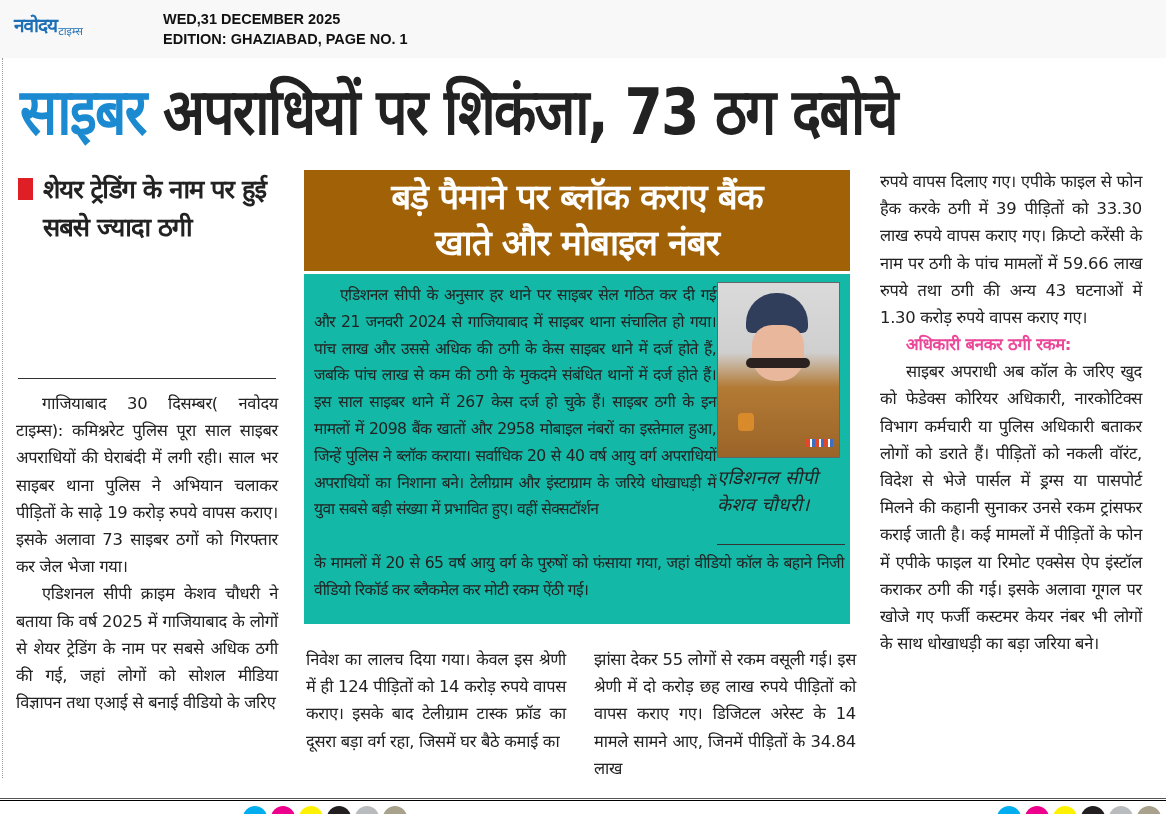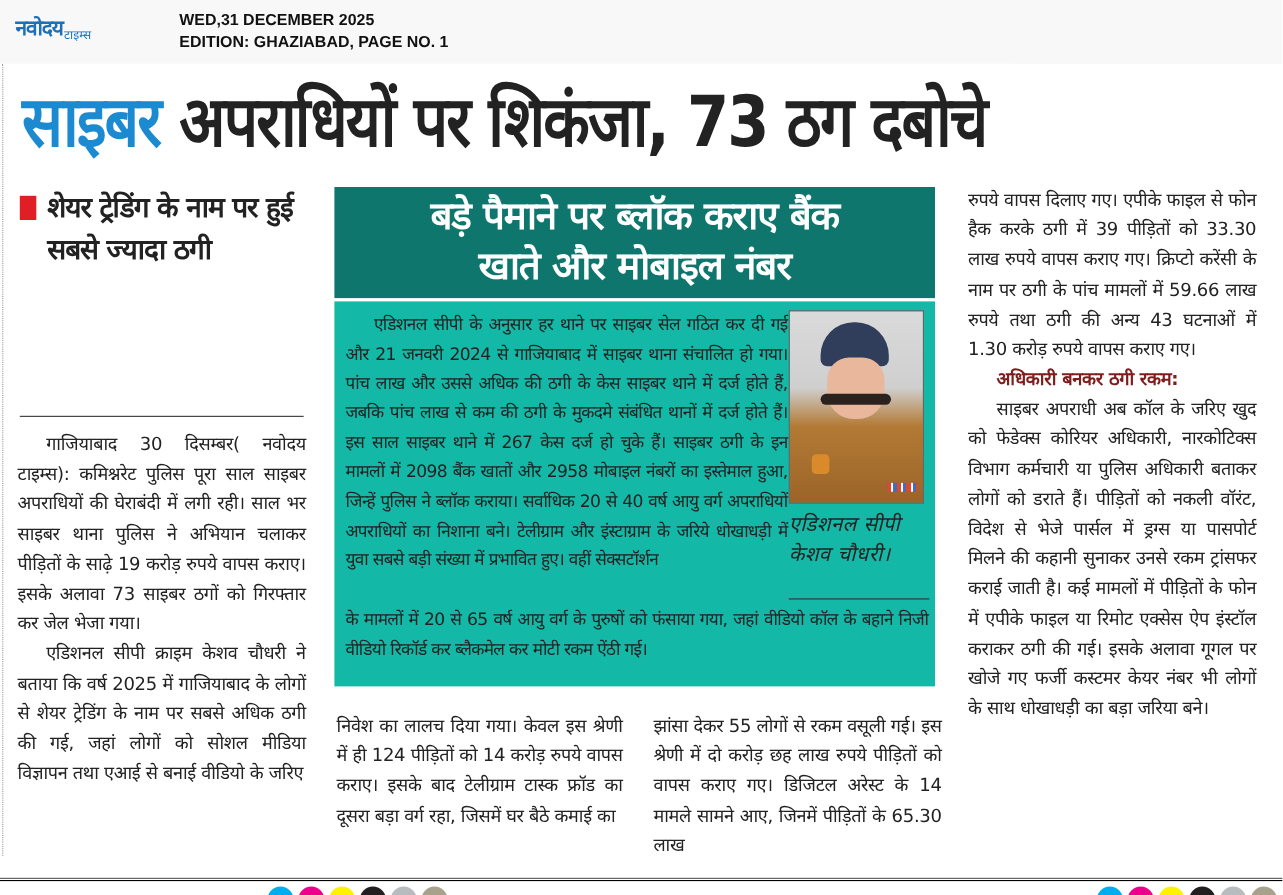--- a/index.html
+++ b/index.html
@@ -26,41 +26,41 @@
     .subhead-text { display: block; }
     .sub-rule { position: absolute; left: 18px; top: 320px; width: 258px; border-top: 1.5px solid #333; }
 
     .body-text { font-size: 16.4px; line-height: 27.2px; color: #222; letter-spacing: -0.3px; }
     .indent { text-indent: 26px; }
 
     .left-body { left: 16px; top: 332px; width: 262px; }
     .left-body p + p { margin-top: 0; }
 
     
-    .box-title { position: absolute; left: 304px; top: 112px; width: 546px; height: 101px; background: #0f766e; color: #fff; font-weight: bold; text-align: center; font-size: 35px; line-height: 46px; padding-top: 4px; letter-spacing: -1px; }
+    .box-title { position: absolute; left: 304px; top: 112px; width: 546px; height: 101px; background: #a16207; color: #fff; font-weight: bold; text-align: center; font-size: 35px; line-height: 46px; padding-top: 4px; letter-spacing: -1px; }
     .box-title span { display: block; }
     .box-body { position: absolute; left: 304px; top: 216px; width: 546px; height: 350px; background: #14b8a6; }
     .box-text { position: absolute; left: 10px; top: 8px; width: 402px; font-size: 15.6px; line-height: 26.8px; color: #222; letter-spacing: -0.6px; text-align: justify; }
     .box-text-wide { position: absolute; left: 10px; top: 276px; width: 530px; font-size: 15.6px; line-height: 26.8px; color: #222; letter-spacing: -0.6px; text-align: justify; }
     .photo { position: absolute; left: 413px; top: 8px; width: 123px; height: 176px; border: 1px solid #666; background: linear-gradient(#dadada 0%, #cfcfcf 40%, #b37a35 60%, #9b6428 100%); overflow: hidden; }
     .photo .cap { position: absolute; left: 28px; top: 10px; width: 62px; height: 40px; background: #303e5c; border-radius: 30px 30px 6px 6px; }
     .photo .face { position: absolute; left: 34px; top: 42px; width: 52px; height: 56px; background: #e9b79c; border-radius: 20px 20px 24px 24px; }
     .photo .mustache { position: absolute; left: 28px; top: 75px; width: 64px; height: 10px; background: #2b2220; border-radius: 8px; }
     .photo .badge { position: absolute; left: 20px; top: 130px; width: 16px; height: 18px; background: #d98a2a; border-radius: 4px; }
     .photo .ribbon { position: absolute; left: 88px; top: 156px; width: 28px; height: 8px; background: repeating-linear-gradient(90deg, #e0472b 0 4px, #fff 4px 6px, #3e6ec0 6px 9px); }
     .caption { position: absolute; left: 413px; top: 190px; width: 130px; font-style: italic; font-size: 18.5px; line-height: 27px; color: #222; letter-spacing: 0.3px; }
     .caption-rule { position: absolute; left: 413px; top: 270px; width: 128px; border-top: 1.2px solid #333; }
 
     
     .mid1 { left: 306px; top: 588px; width: 260px; }
     .mid2 { left: 594px; top: 588px; width: 262px; }
 
     
     .right-body { left: 880px; top: 110px; width: 262px; }
-    .right-subhead { font-weight: bold; font-size: 16.6px; line-height: 27px; color: #7f1d1d; text-indent: 26px; letter-spacing: -0.3px; }
+    .right-subhead { font-weight: bold; font-size: 16.6px; line-height: 27px; color: #ec4899; text-indent: 26px; letter-spacing: -0.3px; }
 
     .bottom-rule { position: absolute; left: 0; top: 798px; width: 1166px; border-top: 1.5px solid #555; }
     .bottom-strip { position: absolute; left: 0; top: 800px; width: 1166px; height: 14px; border-top: 1px solid #000; overflow: hidden; }
     .reg { position: absolute; top: 5px; display: flex; gap: 4px; }
     .dot { width: 24px; height: 24px; border-radius: 50%; }
   </style>
 </head>
 <body>
 
 <div class="topbar">
@@ -106,21 +106,21 @@
       <div class="mustache"></div>
       <div class="badge"></div>
       <div class="ribbon"></div>
     </div>
     <div class="caption">एडिशनल सीपी केशव चौधरी।</div>
     <div class="caption-rule"></div>
     <p class="box-text-wide">के मामलों में 20 से 65 वर्ष आयु वर्ग के पुरुषों को फंसाया गया, जहां वीडियो कॉल के बहाने निजी वीडियो रिकॉर्ड कर ब्लैकमेल कर मोटी रकम ऐंठी गई।</p>
   </div>
 
   <p class="col body-text mid1">निवेश का लालच दिया गया। केवल इस श्रेणी में ही 124 पीड़ितों को 14 करोड़ रुपये वापस कराए। इसके बाद टेलीग्राम टास्क फ्रॉड का दूसरा बड़ा वर्ग रहा, जिसमें घर बैठे कमाई का</p>
-  <p class="col body-text mid2">झांसा देकर 55 लोगों से रकम वसूली गई। इस श्रेणी में दो करोड़ छह लाख रुपये पीड़ितों को वापस कराए गए। डिजिटल अरेस्ट के 14 मामले सामने आए, जिनमें पीड़ितों के 65.30 लाख</p>
+  <p class="col body-text mid2">झांसा देकर 55 लोगों से रकम वसूली गई। इस श्रेणी में दो करोड़ छह लाख रुपये पीड़ितों को वापस कराए गए। डिजिटल अरेस्ट के 14 मामले सामने आए, जिनमें पीड़ितों के 34.84 लाख</p>
 
   <div class="col body-text right-body">
     <p>रुपये वापस दिलाए गए। एपीके फाइल से फोन हैक करके ठगी में 39 पीड़ितों को 33.30 लाख रुपये वापस कराए गए। क्रिप्टो करेंसी के नाम पर ठगी के पांच मामलों में 59.66 लाख रुपये तथा ठगी की अन्य 43 घटनाओं में 1.30 करोड़ रुपये वापस कराए गए।</p>
     <p class="right-subhead">अधिकारी बनकर ठगी रकम:</p>
     <p class="indent">साइबर अपराधी अब कॉल के जरिए खुद को फेडेक्स कोरियर अधिकारी, नारकोटिक्स विभाग कर्मचारी या पुलिस अधिकारी बताकर लोगों को डराते हैं। पीड़ितों को नकली वॉरंट, विदेश से भेजे पार्सल में ड्रग्स या पासपोर्ट मिलने की कहानी सुनाकर उनसे रकम ट्रांसफर कराई जाती है। कई मामलों में पीड़ितों के फोन में एपीके फाइल या रिमोट एक्सेस ऐप इंस्टॉल कराकर ठगी की गई। इसके अलावा गूगल पर खोजे गए फर्जी कस्टमर केयर नंबर भी लोगों के साथ धोखाधड़ी का बड़ा जरिया बने।</p>
   </div>
 </div>
 
 <div class="bottom-rule"></div>
 <div class="bottom-strip">

